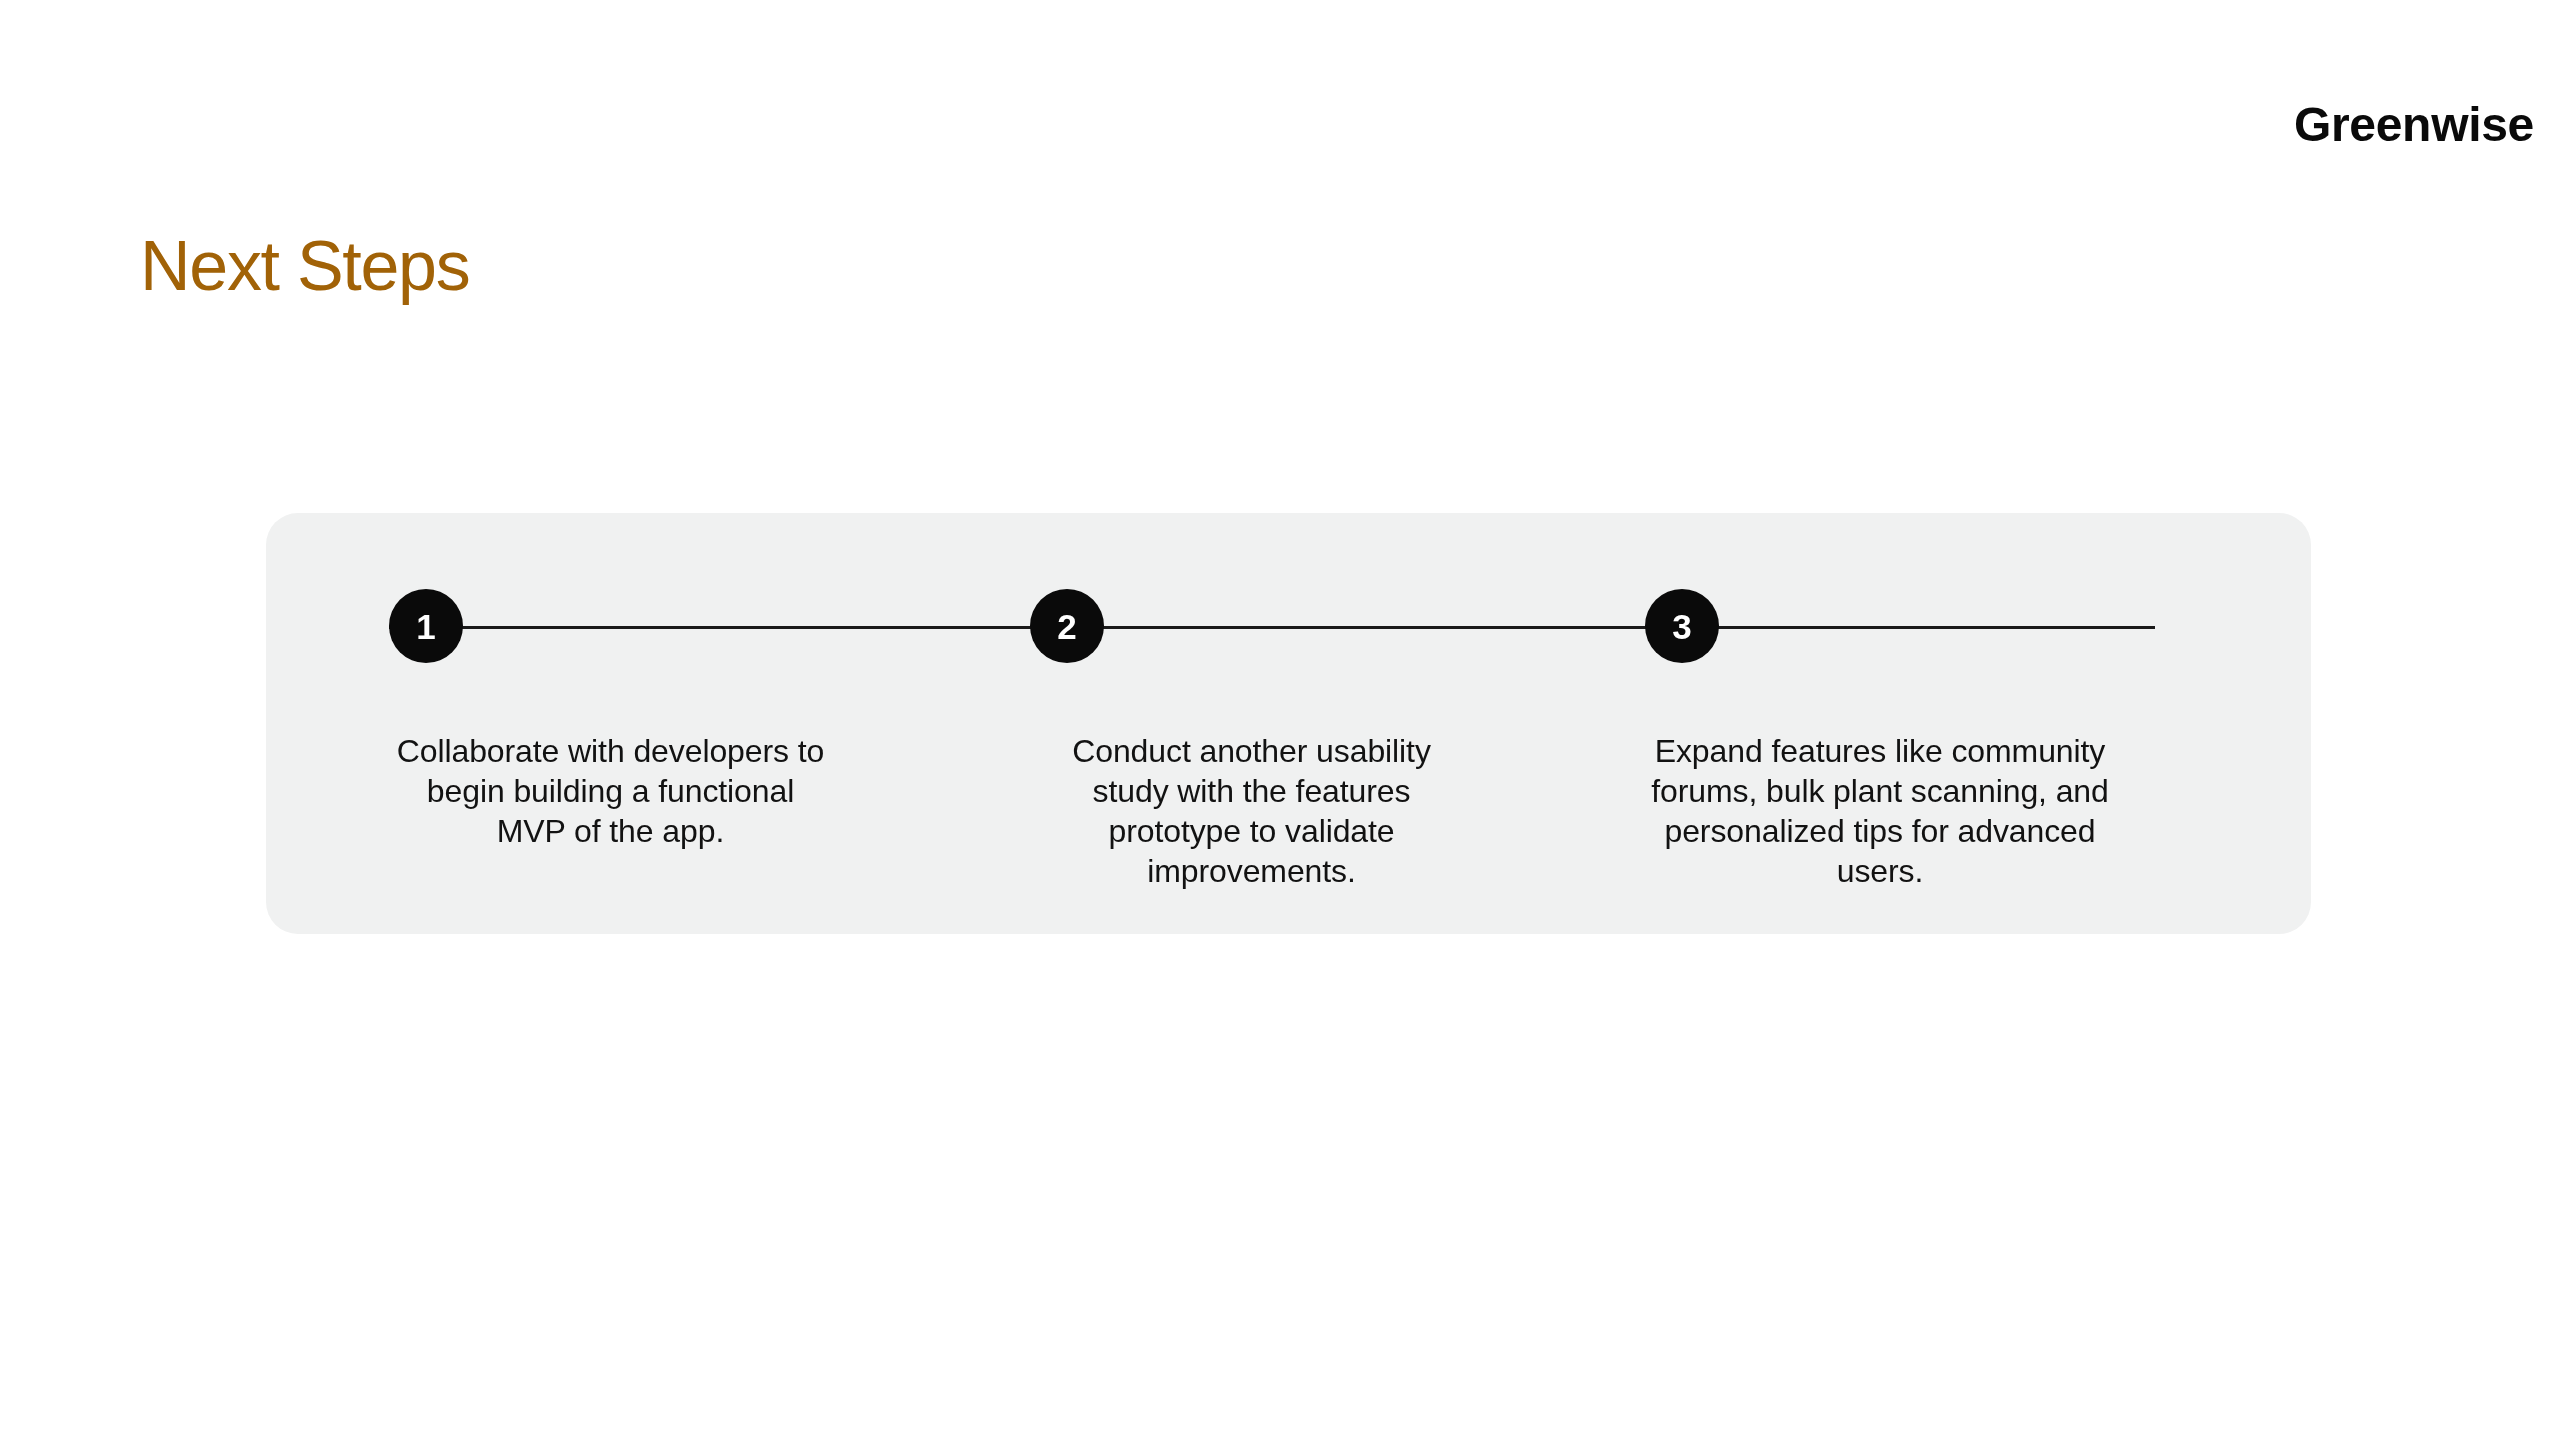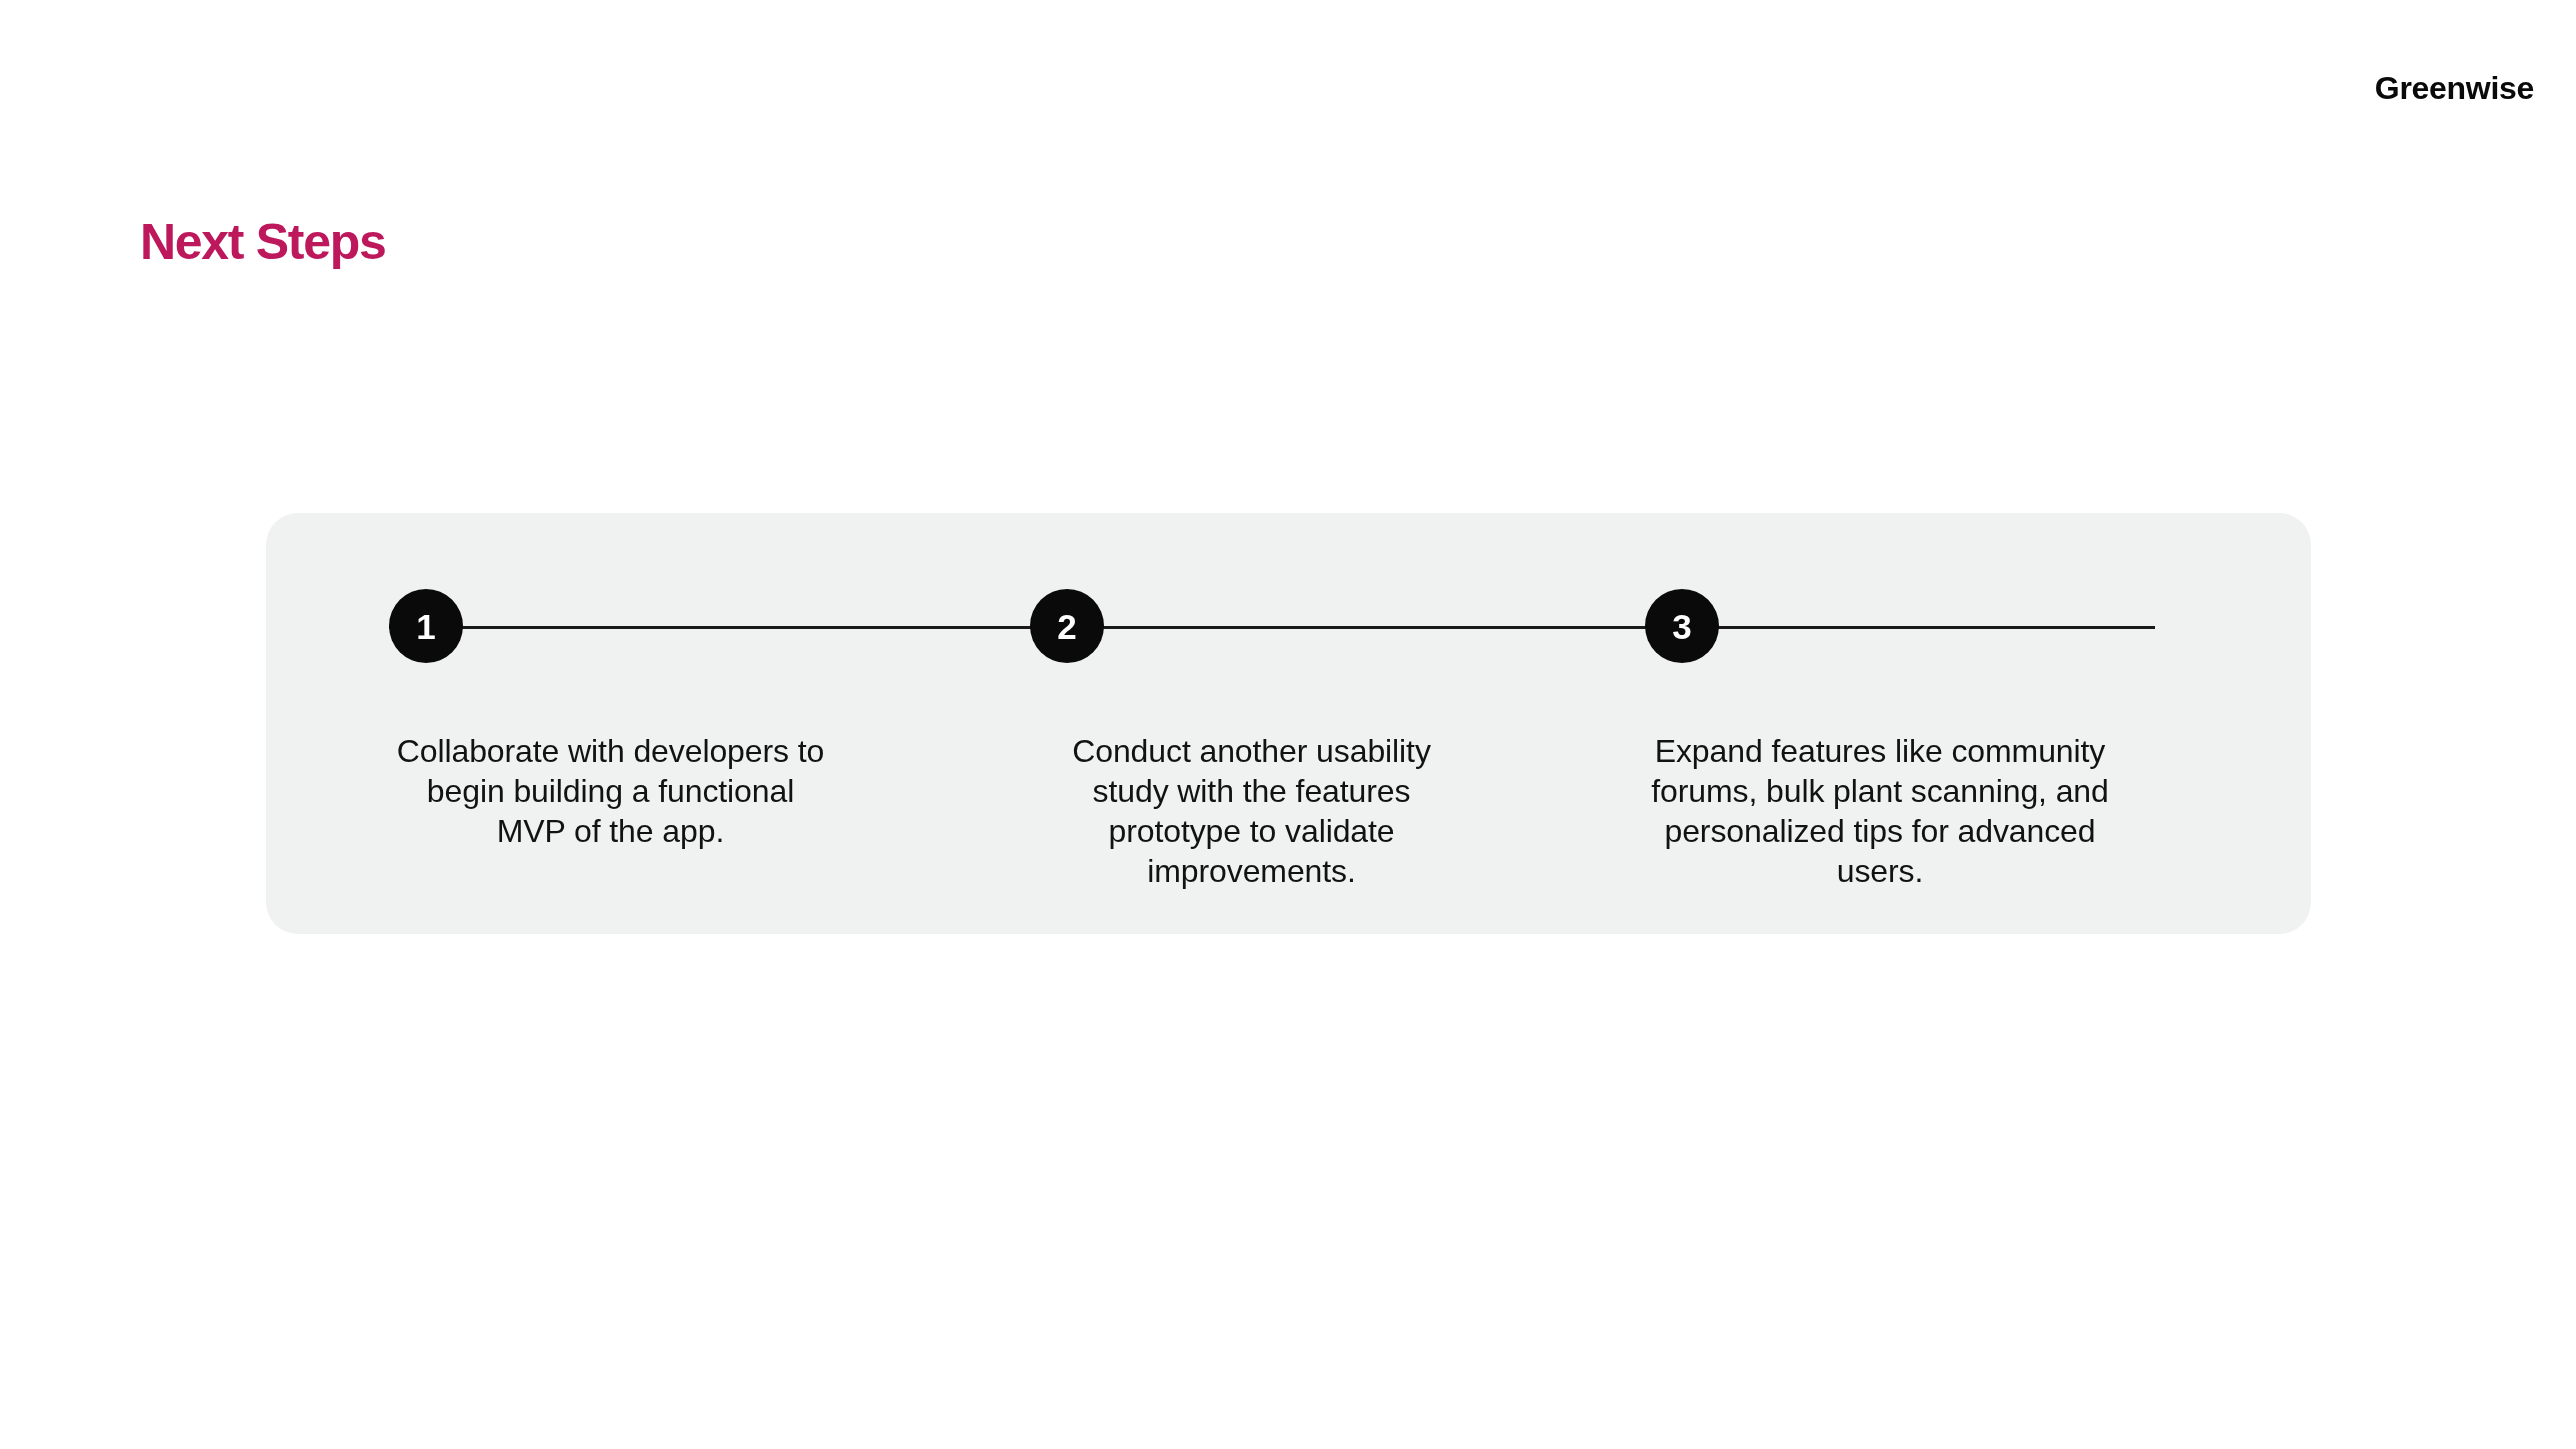--- a/index.html
+++ b/index.html
@@ -13,40 +13,40 @@
     background: #ffffff;
     font-family: "Liberation Sans", sans-serif;
     color: #0d0d0d;
     overflow: hidden;
     position: relative;
   }
 
   
   .brand {
     position: absolute;
-    top: 72px;
+    top: 101px;
     right: 42px;
-    font-size: 32px;
+    font-size: 48px;
     font-weight: 700;
     letter-spacing: -0.3px;
     line-height: 1;
     color: #0a0a0a;
     white-space: nowrap;
   }
 
   
   .slide-title {
     position: absolute;
     left: 140px;
     top: 181px;
-    font-size: 50px;
-    font-weight: 700;
+    font-size: 70px;
+    font-weight: 400;
     letter-spacing: -1.3px;
     line-height: 1.1;
-    color: #be185d;
+    color: #a16207;
     white-space: nowrap;
   }
 
   
   .timeline-panel {
     position: absolute;
     left: 266px;
     top: 513px;
     width: 2045px;
     height: 421px;

